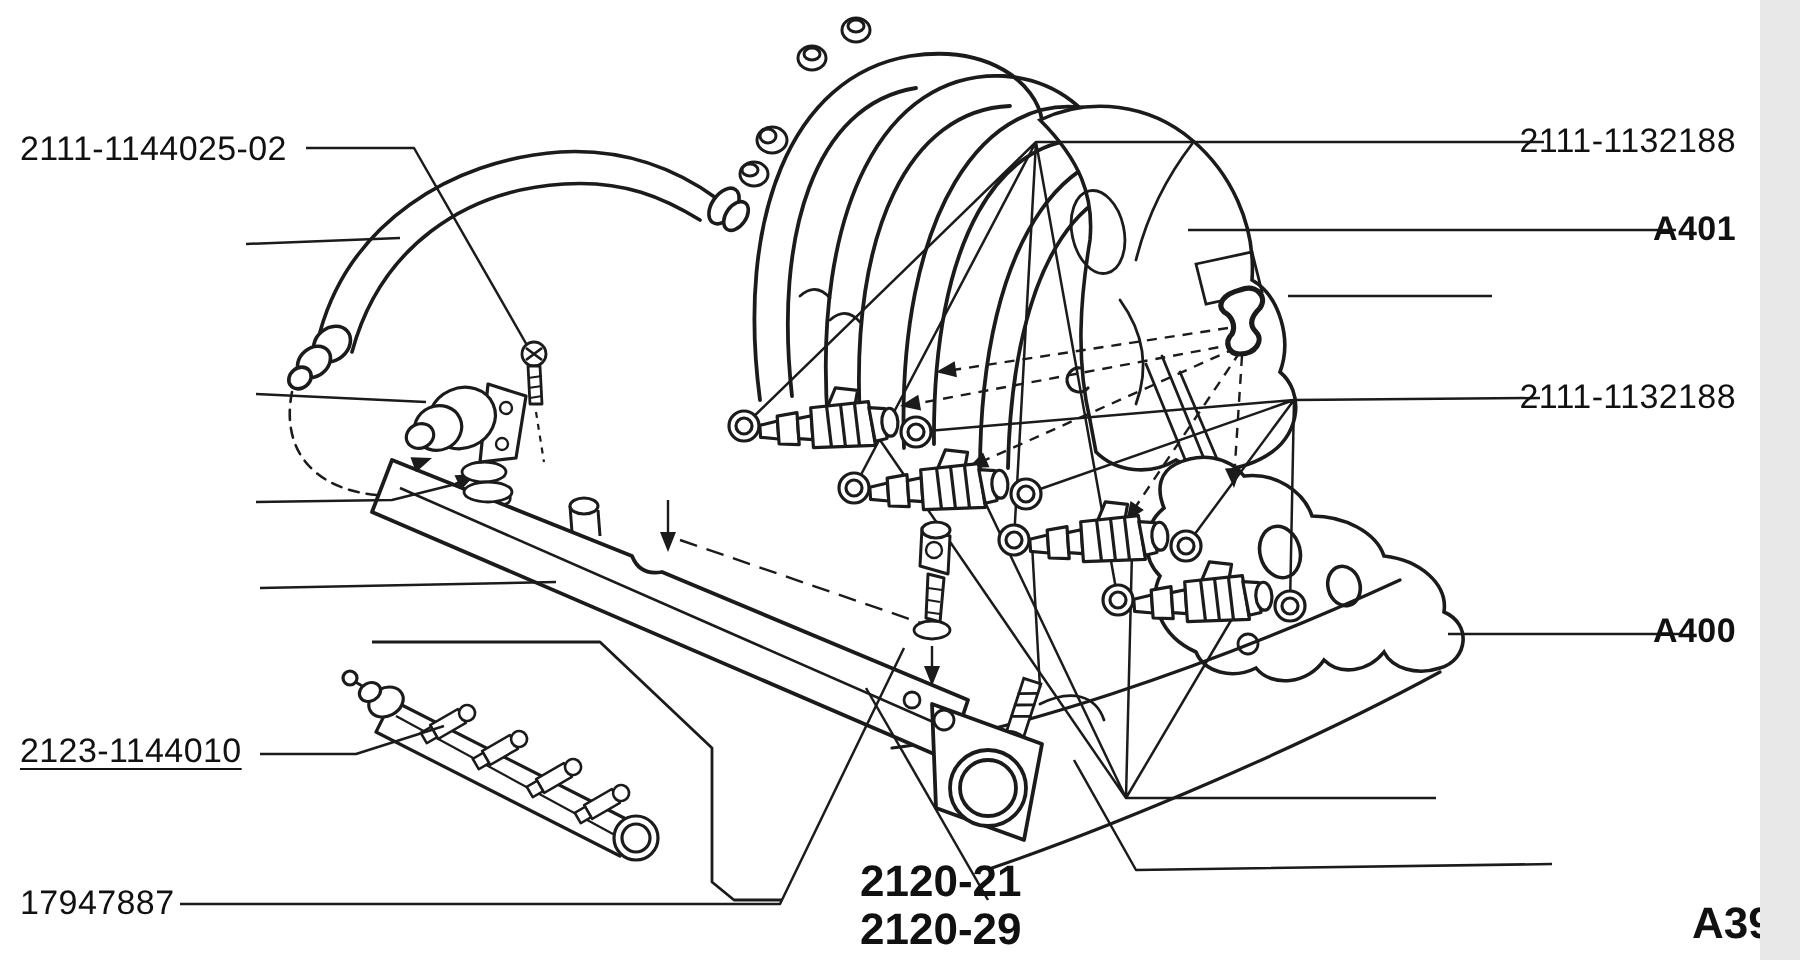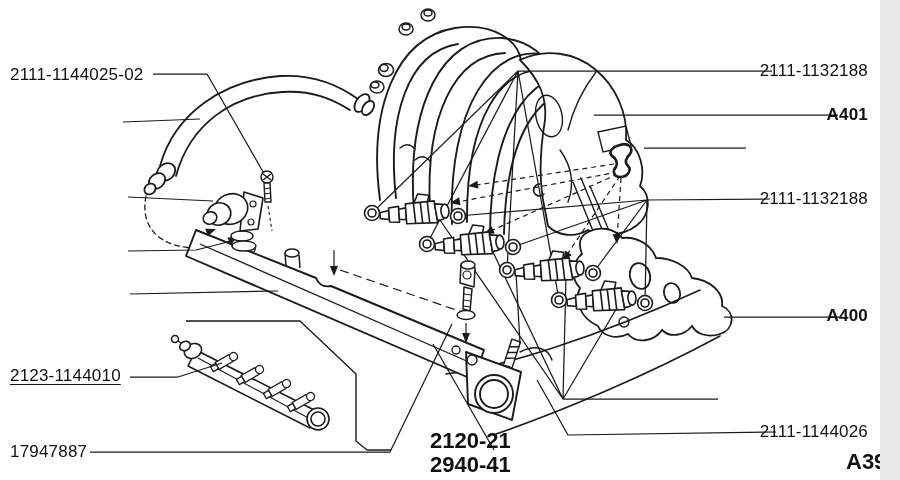--- a/index.html
+++ b/index.html
@@ -242,18 +242,17 @@
 </svg>
 
   <div class="lbl" style="left:10px;top:66px">2111-1144025-02</div>
   <div class="lbl u" style="left:10px;top:367px">2123-1144010</div>
   <div class="lbl" style="left:10px;top:443px">17947887</div>
 
   <div class="lbl right" style="top:62px">2111-1132188</div>
   <div class="lbl right bold" style="top:106px">A401</div>
   <div class="lbl right" style="top:190px">2111-1132188</div>
   <div class="lbl right bold" style="top:307px">A400</div>
-  <div class="lbl right" style="top:423px">2111-1144026</div>
 
   <div class="cap" style="left:430px;top:428px">2120-21</div>
-  <div class="cap" style="left:430px;top:452px">2940-41</div>
+  <div class="cap" style="left:430px;top:452px">2120-29</div>
   <div class="cap" style="left:846px;top:449px">А390</div>
 </div>
 
 </body></html>

